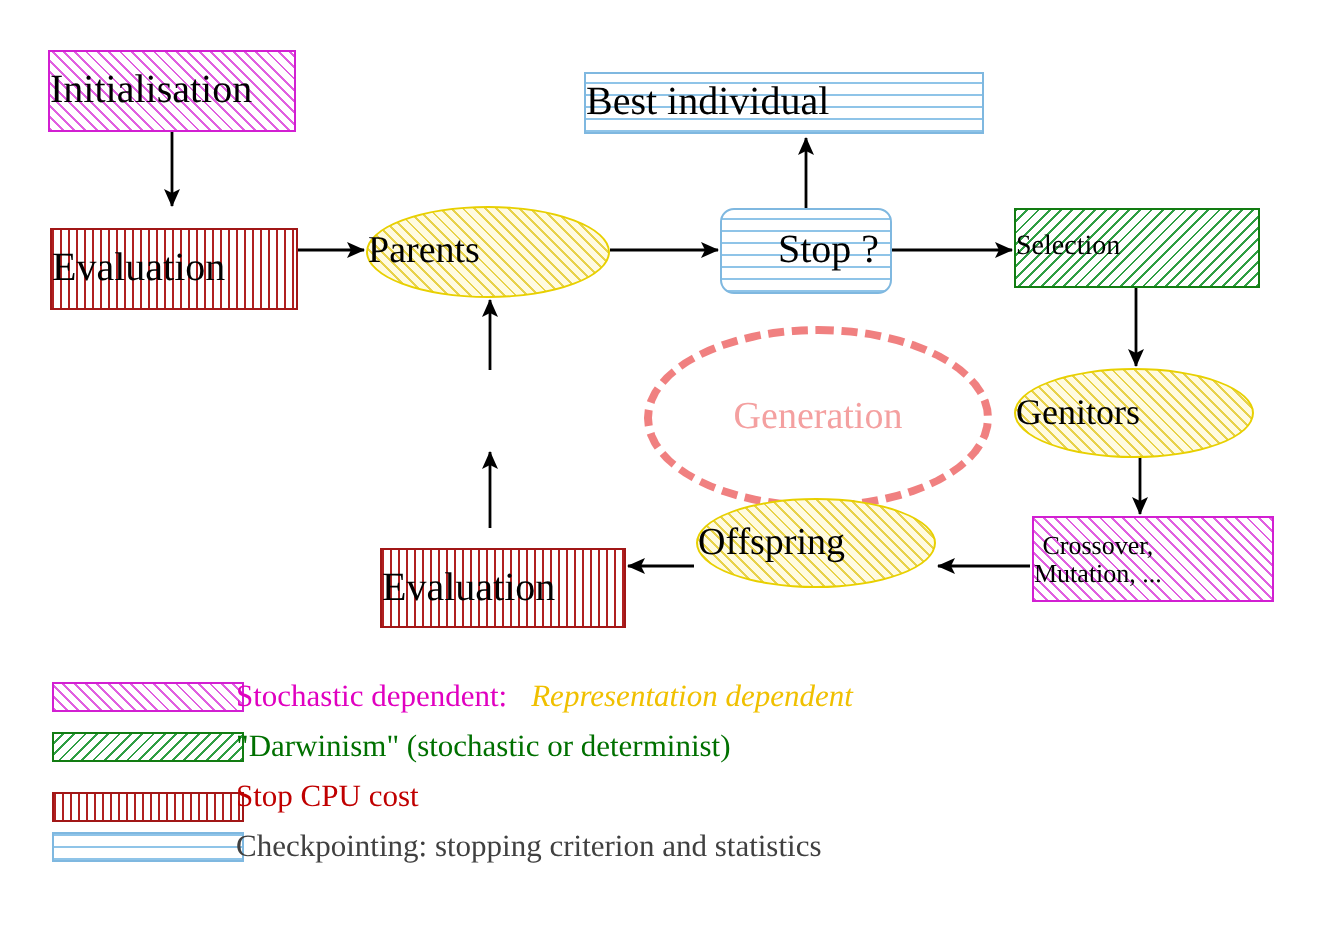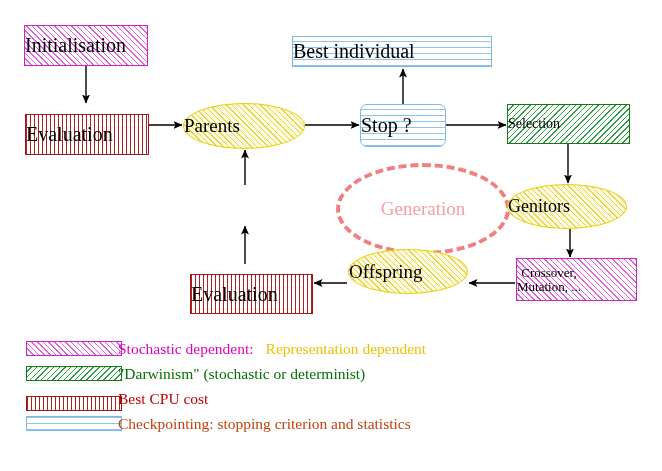--- a/index.html
+++ b/index.html
@@ -77,21 +77,21 @@
   .hatch-yellow {
     background-color: #fffbe0;
     background-image: repeating-linear-gradient(
         45deg,
         #e8d24a 0px, #e8d24a 1px,
         rgba(255,255,255,0) 1px, rgba(255,255,255,0) 4px);
     border: 1.5px solid #e8d000;
   }
 
   .ellipse { border-radius: 50%; }
-  .rounded { border-radius: 7px; }
+  .rounded { border-radius: 7px; padding-left: 28px; }
 
   
   #generation-marker {
     position: absolute;
     border: 4px dashed #f08080;
     border-radius: 50%;
     display: flex;
     align-items: center;
     justify-content: center;
     color: #f4a0a0;
@@ -120,25 +120,26 @@
   }
   .legend-text {
     position: absolute;
     left: 118px;
     font-size: 15.5px;
     white-space: nowrap;
   }
   .legend-text .accent {
     color: #f0c000;
     padding-left: 12px;
+    font-style: italic;
   }
   .c-magenta { color: #e000c0; }
   .c-green   { color: #007000; }
   .c-red     { color: #c00000; }
-  .c-blue    { color: #c2410c; }
+  .c-blue    { color: #404040; }
 </style>
 </head>
 <body>
 
 <div id="canvas">
 
   <svg id="svg-layer" viewBox="0 0 662 471" xmlns="http://www.w3.org/2000/svg">
     <defs>
       <marker id="arrowhead" markerWidth="9" markerHeight="8" refX="8.5" refY="4" orient="auto" markerUnits="userSpaceOnUse">
         <path d="M0,0 L9,4 L0,8 L2,4 Z" fill="#000000"></path>
@@ -152,21 +153,21 @@
       <line x1="446" y1="125" x2="506" y2="125"></line>
       <line x1="568" y1="144" x2="568" y2="183"></line>
       <line x1="570" y1="229" x2="570" y2="257"></line>
       <line x1="515" y1="283" x2="469" y2="283"></line>
       <line x1="347" y1="283" x2="314" y2="283"></line>
       <line x1="245" y1="264" x2="245" y2="226"></line>
       <line x1="245" y1="185" x2="245" y2="150"></line>
     </g>
   </svg>
 
-  <div id="generation-marker" style="left: 336px; top: 163px; width: 174px; height: 92px; font-size: 19px; color: rgb(244, 160, 160); border-color: rgb(240, 128, 128);">
+  <div id="generation-marker" style="left: 322px; top: 163px; width: 174px; height: 92px; font-size: 19px; color: rgb(244, 160, 160); border-color: rgb(240, 128, 128);">
     <span>Generation</span>
   </div>
 
   <div class="node hatch-magenta" style="left: 24px; top: 25px; width: 124px; height: 41px; font-size: 20px;">
     <span class="node-label">Initialisation</span>
   </div>
 
   <div class="node hatch-red" style="left: 25px; top: 104px; width: 124px; height: 41px; font-size: 20px;">
     <span class="node-label">Evaluation</span>
   </div>
@@ -214,21 +215,21 @@
       </div>
     </div>
 
     <div class="legend-row">
       <div class="legend-swatch hatch-green"></div>
       <div class="legend-text c-green">"Darwinism" (stochastic or determinist)</div>
     </div>
 
     <div class="legend-row">
       <div class="legend-swatch hatch-red"></div>
-      <div class="legend-text c-red">Best CPU cost</div>
+      <div class="legend-text c-red">Stop CPU cost</div>
     </div>
 
     <div class="legend-row">
       <div class="legend-swatch hatch-blue"></div>
       <div class="legend-text c-blue">Checkpointing: stopping criterion and statistics</div>
     </div>
 
   </div>
 
 </div>

